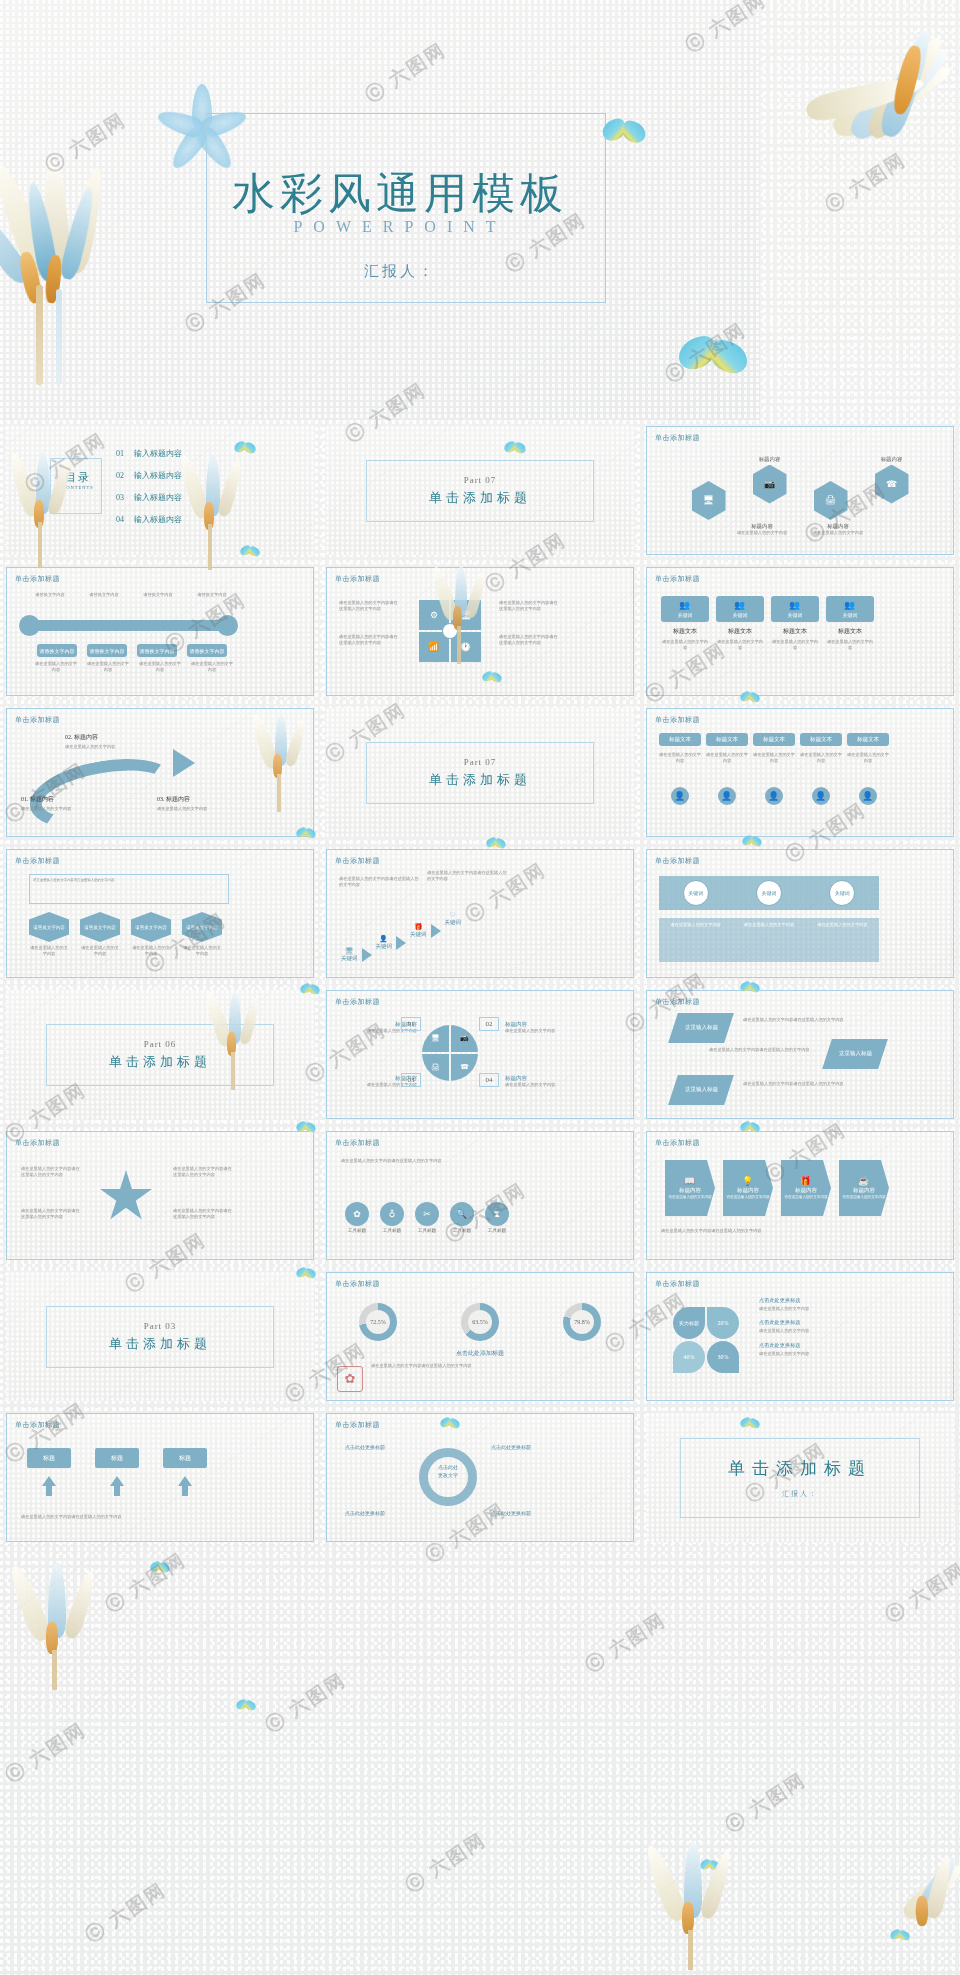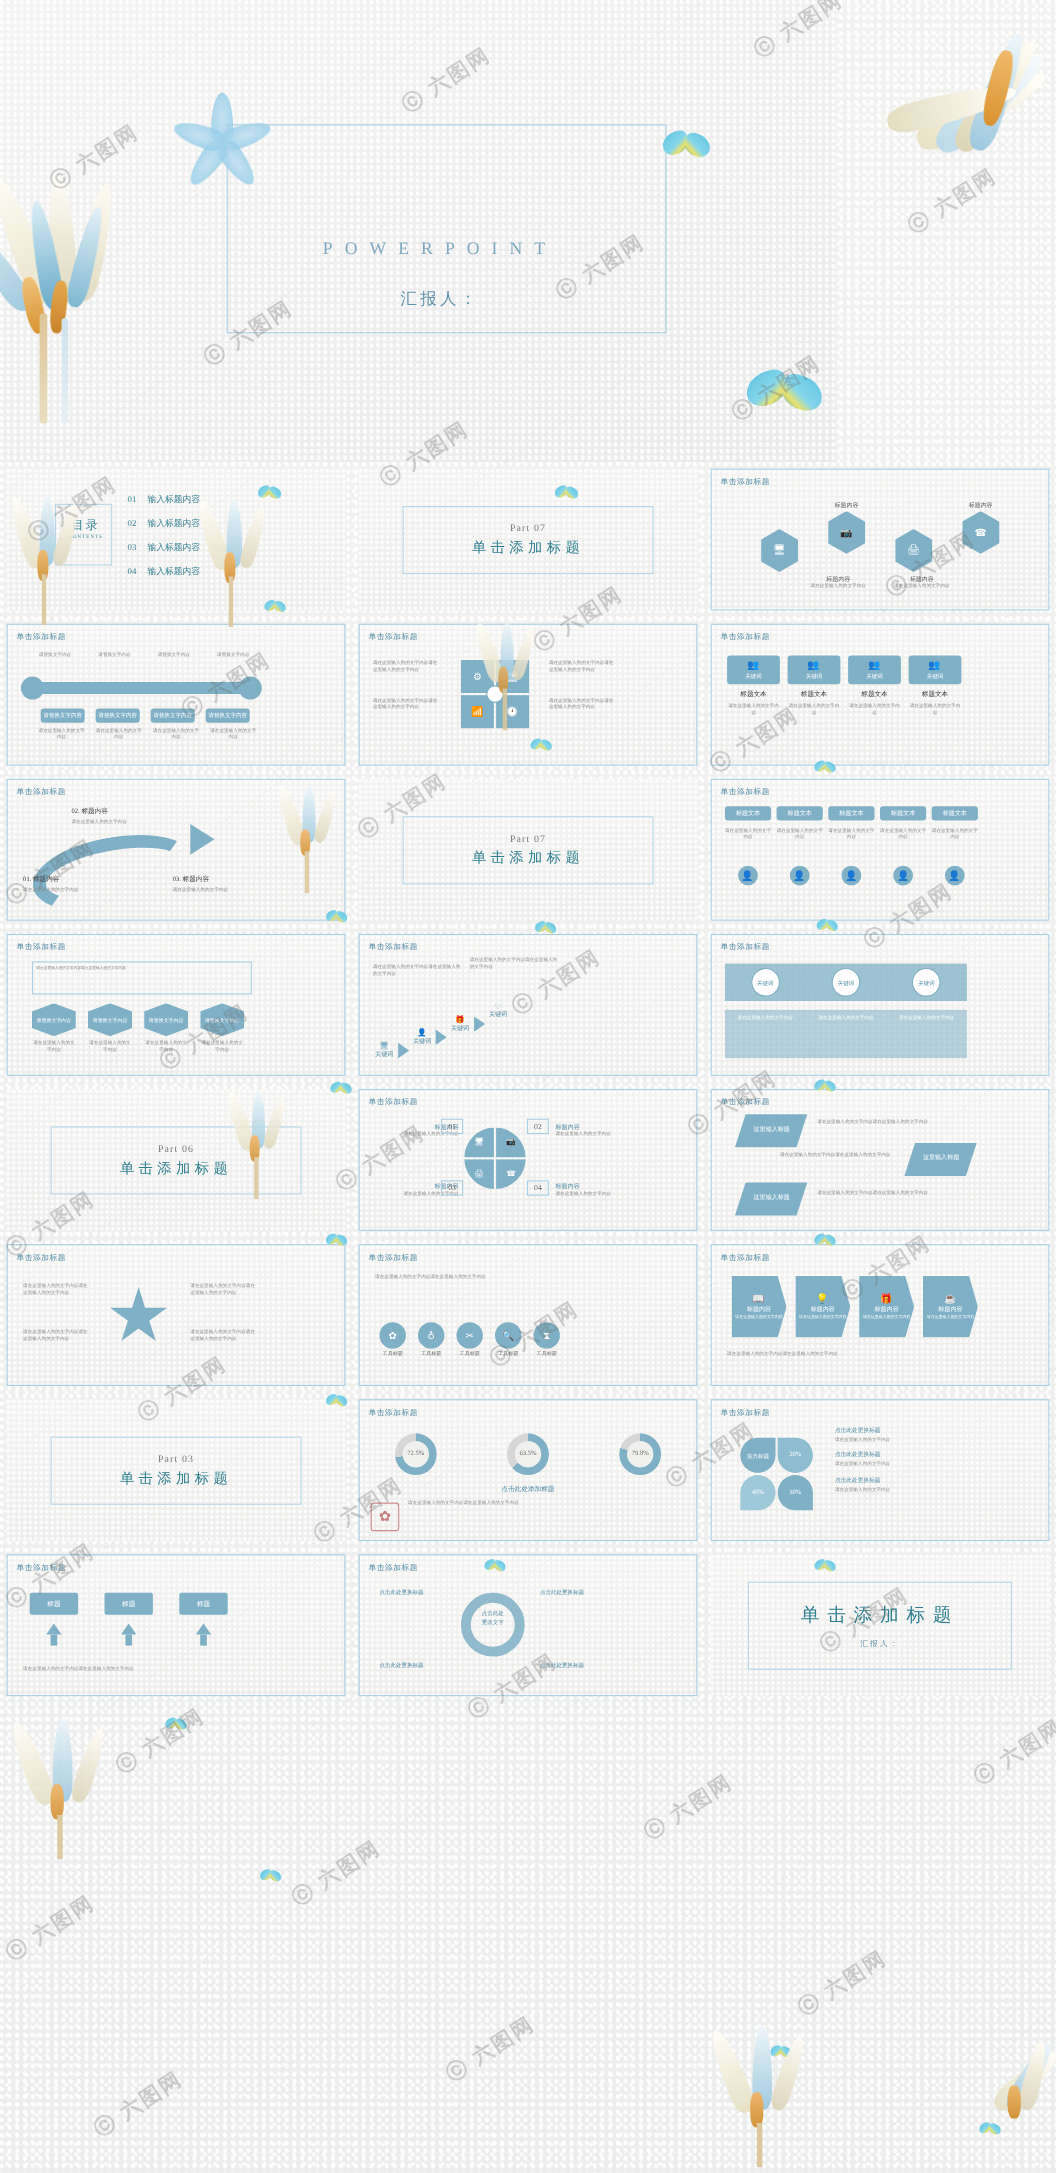--- a/index.html
+++ b/index.html
@@ -178,20 +178,21 @@
 
   <div class="flower" style="left:152px;top:80px;width:100px;height:100px;">
     <div class="petal" style="left:40px;top:4px;width:20px;height:46px;background:radial-gradient(#bfe0f1,#8cc8e6);transform:rotate(0deg);opacity:.85;"></div>
     <div class="petal" style="left:40px;top:4px;width:20px;height:46px;background:radial-gradient(#bfe0f1,#8cc8e6);transform:rotate(72deg);opacity:.85;"></div>
     <div class="petal" style="left:40px;top:4px;width:20px;height:46px;background:radial-gradient(#bfe0f1,#8cc8e6);transform:rotate(144deg);opacity:.85;"></div>
     <div class="petal" style="left:40px;top:4px;width:20px;height:46px;background:radial-gradient(#bfe0f1,#8cc8e6);transform:rotate(216deg);opacity:.85;"></div>
     <div class="petal" style="left:40px;top:4px;width:20px;height:46px;background:radial-gradient(#bfe0f1,#8cc8e6);transform:rotate(288deg);opacity:.85;"></div>
   </div>
 
   <div class="hero-frame"></div>
+  <div class="hero-title">水彩风通用模板</div>
   <div class="hero-sub">POWERPOINT</div>
   <div class="hero-author">汇报人：</div>
 </div>
 
 <div class="flower" style="left:660px;top:-10px;width:300px;height:170px;">
   <div class="petal" style="left:160px;top:10px;width:30px;height:130px;background:linear-gradient(#fffef8,#e8e2c6);transform:rotate(62deg);"></div>
   <div class="petal" style="left:180px;top:20px;width:28px;height:125px;background:linear-gradient(#f7fbfd,#bcd9e9);transform:rotate(48deg);"></div>
   <div class="petal" style="left:200px;top:28px;width:26px;height:118px;background:linear-gradient(#fffdf5,#ddd5b6);transform:rotate(34deg);"></div>
   <div class="petal" style="left:216px;top:34px;width:24px;height:112px;background:linear-gradient(#eef7fb,#9ec8de);transform:rotate(20deg);"></div>
   <div class="petal" style="left:134px;top:2px;width:26px;height:120px;background:linear-gradient(#fffef9,#e3ddc0);transform:rotate(76deg);"></div>

